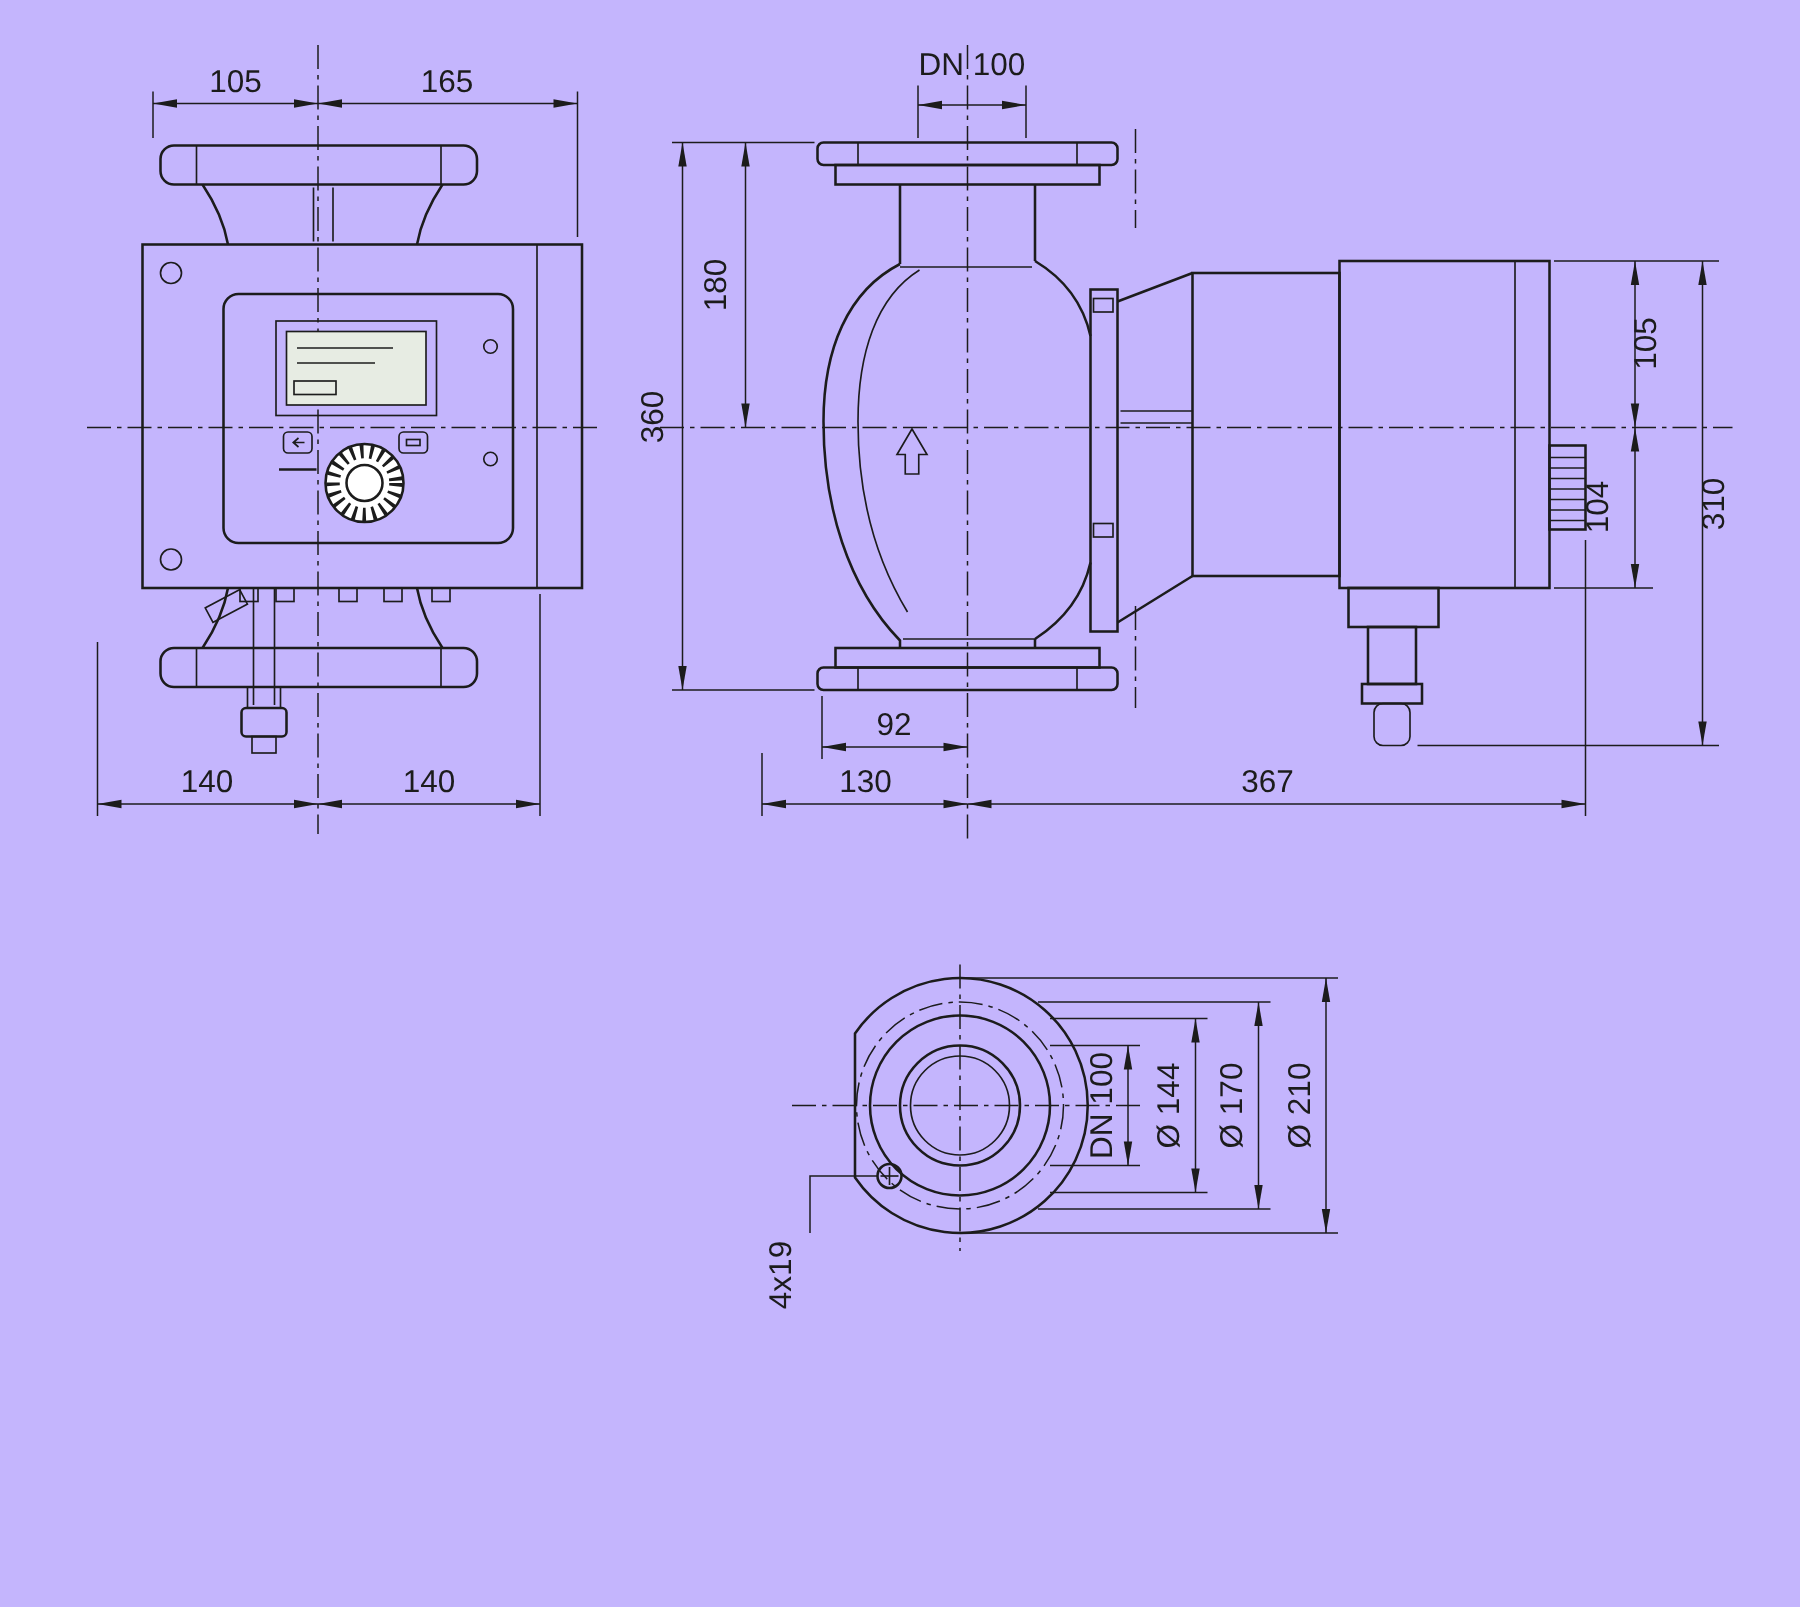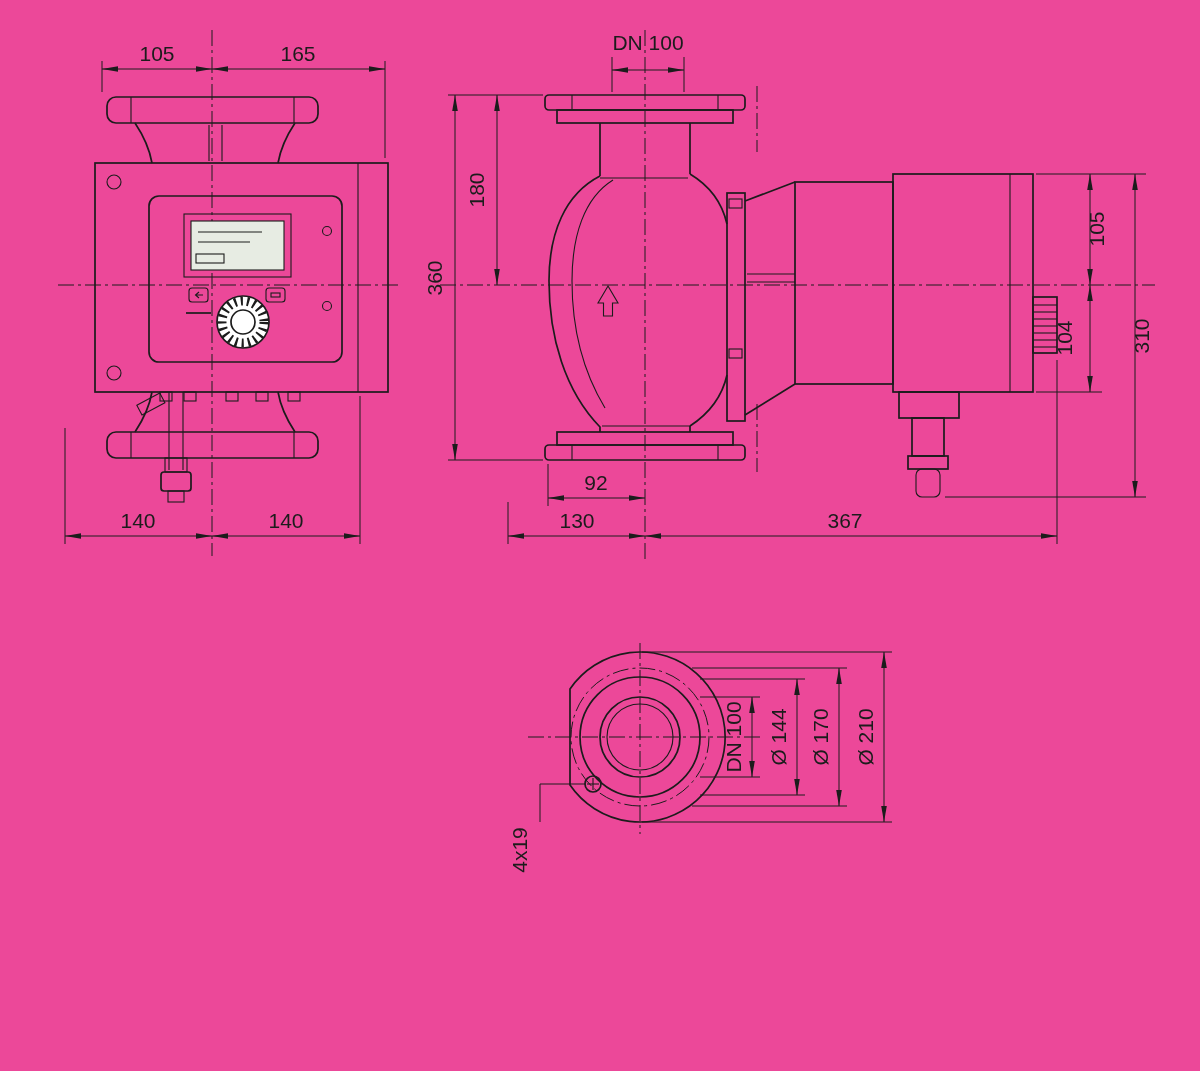--- a/index.html
+++ b/index.html
@@ -4,21 +4,21 @@
 <style>
   html, body {
     margin: 0;
     padding: 0;
     background: #ffffff;
   }
   .stage {
     position: relative;
     width: 1200px;
     height: 1071px;
-    background: #ec4899;
+    background: #c4b5fd;
   }
   svg text {
     font-family: "Liberation Sans", sans-serif;
     font-size: 21px;
     fill: #1c1c1c;
   }
   .o   { fill: none; stroke: #1c1c1c; stroke-width: 1.7; }  
   .t   { fill: none; stroke: #1c1c1c; stroke-width: 1.1; }  
   .d   { fill: none; stroke: #1c1c1c; stroke-width: 1; }    
   .cl  { fill: none; stroke: #1c1c1c; stroke-width: 1; stroke-dasharray: 16 4 3 4; } 

